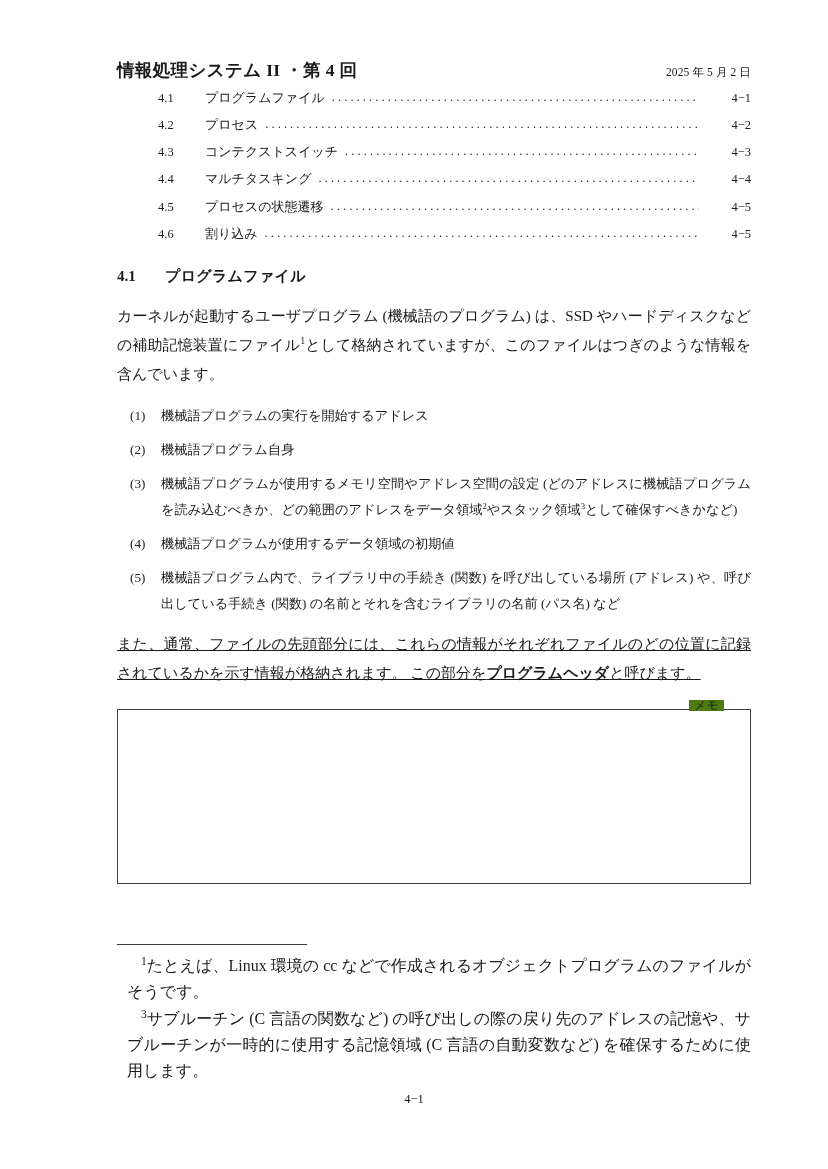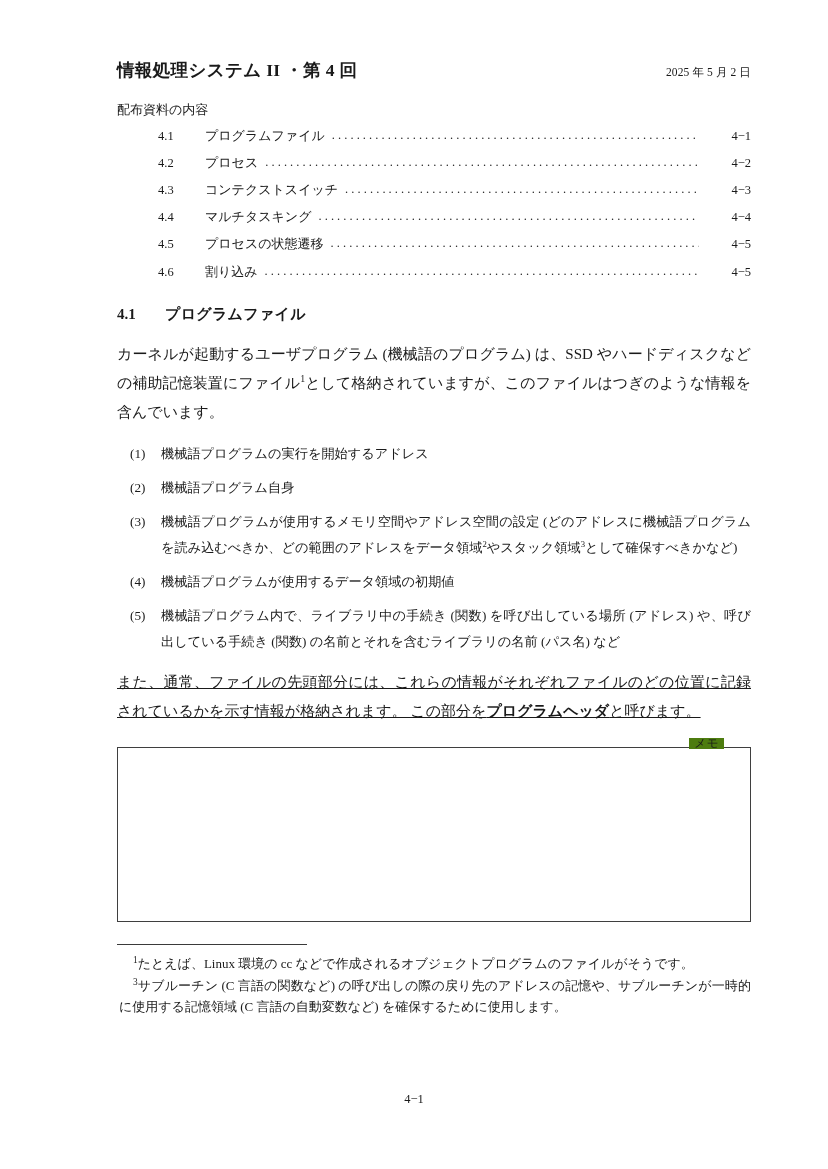--- a/index.html
+++ b/index.html
@@ -174,25 +174,25 @@
     top: 944px;
     width: 634px;
   }
   .fn-rule {
     width: 190px;
     height: 0;
     border-top: 0.8px solid #3a3a3a;
     margin-bottom: 8px;
   }
   .fn {
-    font-size: 13px;
+    font-size: 16px;
     line-height: 1.62;
     text-align: justify;
     text-justify: inter-character;
-    margin: 0 0 1px 2px;
+    margin: 0 0 1px 10px;
     text-indent: 14px;
   }
   .fn sup {
     font-size: 0.72em;
   }
 
   
   .page-footer {
     position: absolute;
     left: 0;
@@ -207,21 +207,20 @@
 
 <div class="page">
 
   <div class="content">
 
     <div class="doc-header">
       <div class="doc-title">情報処理システム II ・第 4 回</div>
       <div class="doc-date">2025 年 5 月 2 日</div>
     </div>
 
-    <div class="toc-caption">配布資料の内容</div>
     <div class="toc">
 
       <div class="toc-row">
         <span class="toc-num">4.1</span>
         <span class="toc-label">プログラムファイル</span>
         <span class="toc-dots">....................................................................................</span>
         <span class="toc-page">4−1</span>
       </div>
 
       <div class="toc-row">

